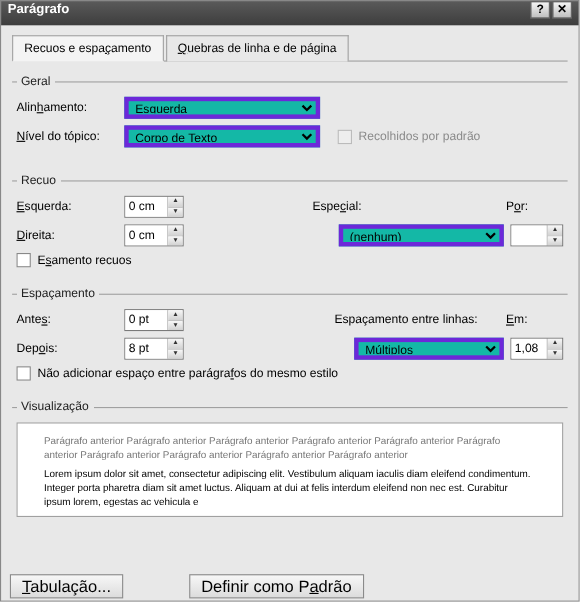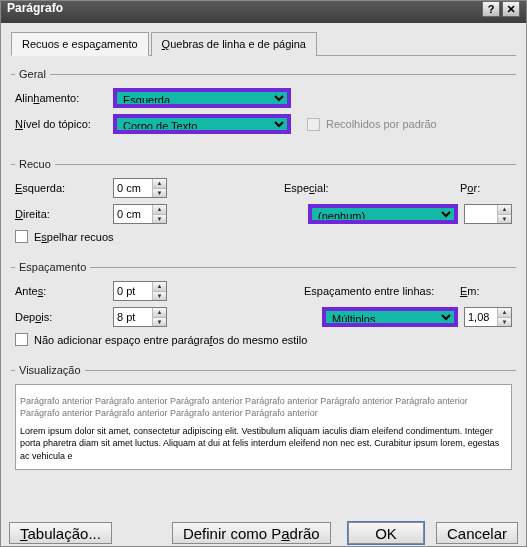--- a/index.html
+++ b/index.html
@@ -126,21 +126,21 @@
 
   .chk { display:flex; align-items:center; margin-top:4px; }
   .chkbox {
     width:13px; height:13px; border:1px solid #888; background:#fff; margin-right:6px; display:inline-block;
   }
   .chkbox.disabled { background:#eee; border-color:#bbb; }
 
   .preview-box {
     border: 1px solid #a0a0a0;
     background: #fff;
-    padding: 10px 4px;
+    padding: 10px 24px;
     font-size: 9px;
     color: #777;
     line-height: 1.35;
     height: 86px;
     overflow: hidden;
   }
   .preview-box .sample { color: #000; margin-top:6px; }
 
   .footer-btns {
     display:flex;
@@ -255,21 +255,21 @@
           <span class="spin-btns">
               <div>▲</div>
               <div>▼</div>
             </span>
         </span>
       </div>
 
       <div class="chk">
         <span class="chkbox"></span>
         <span>
-          <span>E</span><span class="under">s</span><span>pelhar recuos</span>
+          <span>E</span><span class="under">s</span><span>amento recuos</span>
         </span>
       </div>
     </fieldset>
 
     <fieldset>
       <legend>Espaçamento</legend>
 
       <div class="row">
         <label class="f col-label">
           <span>Ante</span><span class="under">s</span><span>:</span>
@@ -334,19 +334,15 @@
 
   <div class="footer-btns">
     <div style="display:flex; gap:60px; padding-left:6px;">
       <button class="dlg">
         <span class="under">T</span><span>abulação...</span>
       </button>
       <button class="dlg" style="min-width:130px">
         <span>Definir como P</span><span class="under">a</span><span>drão</span>
       </button>
     </div>
-    <div class="footer-right" style="padding-right:6px;">
-      <button class="dlg primary">OK</button>
-      <button class="dlg">Cancelar</button>
-    </div>
   </div>
 
 </div>
 
 </body></html>

